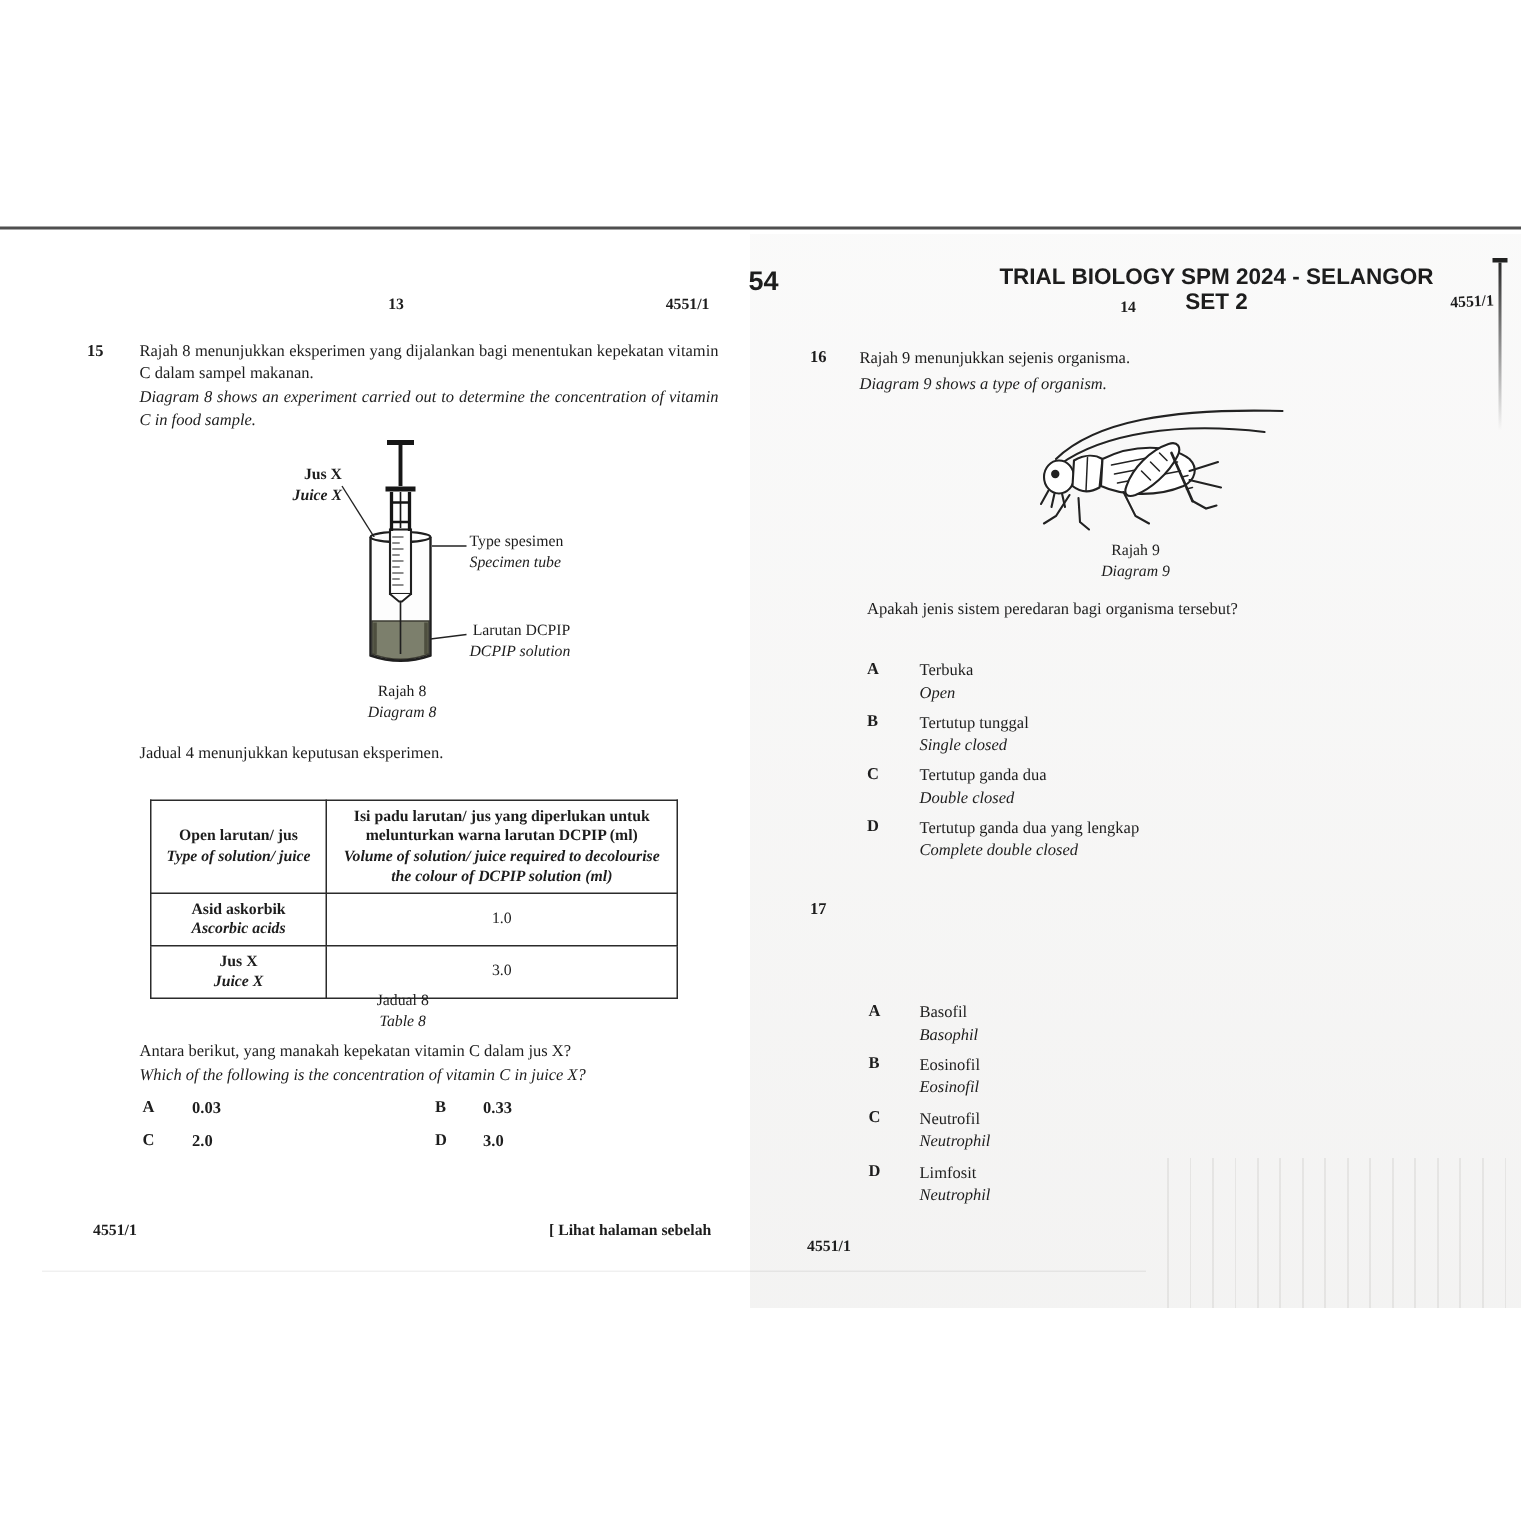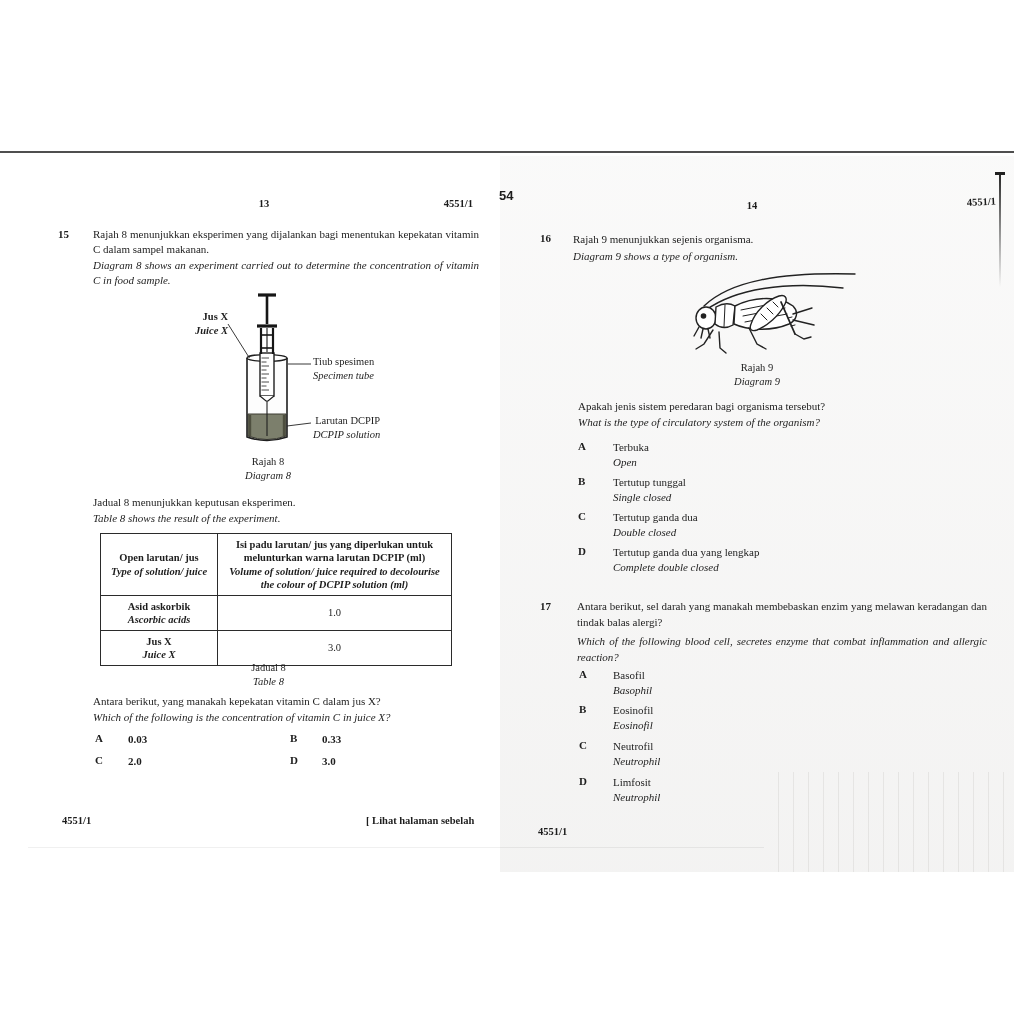--- a/index.html
+++ b/index.html
@@ -33,21 +33,22 @@
 
 <div class="stage">
 
   <div class="abs tint-right"></div>
   <div class="abs streaks"></div>
   <div class="abs page-edge"></div>
   <div class="abs top-rule"></div>
   <div class="abs pin-cap"></div>
   <div class="abs pin-line"></div>
 
-  <div class="abs b sans" style="left:499px;top:188px;font-size:13px;">54</div>
+  <div class="abs b sans" style="left:499px;top:177px;font-size:18px;">54</div>
+  <div class="abs b sans ctr" style="left:652px;top:176px;width:318px;font-size:15px;">TRIAL BIOLOGY SPM 2024 - SELANGOR SET 2</div>
 
   <div class="abs b fs105 ctr" style="left:240px;top:197px;width:48px;">13</div>
   <div class="abs b fs105 rt" style="left:418px;top:197px;width:55px;">4551/1</div>
 
   <div class="abs b fs11" style="left:58px;top:227px;">15</div>
   <div class="abs fs11" style="left:93px;top:227px;width:386px;">
     <div class="just">Rajah 8 menunjukkan eksperimen yang dijalankan bagi menentukan kepekatan vitamin C dalam sampel makanan.</div>
     <div class="just i">Diagram 8 shows an experiment carried out to determine the concentration of vitamin C in food sample.</div>
   </div>
 
@@ -90,35 +91,34 @@
 
     <line x1="63" y1="74" x2="86" y2="74" stroke="#222" stroke-width="0.9"></line>
     <line x1="62" y1="136" x2="86" y2="133" stroke="#222" stroke-width="0.9"></line>
   </svg>
 
   <div class="abs fs105 rt" style="left:158px;top:310px;width:70px;">
     <div class="b">Jus X</div>
     <div class="b i">Juice X</div>
   </div>
   <div class="abs fs105" style="left:313px;top:355px;">
-    <div>Tiub spesimen</div>
+    <div>Type spesimen</div>
     <div class="i">Specimen tube</div>
   </div>
   <div class="abs fs105" style="left:313px;top:414px;text-align:right;">
     <div>Larutan DCPIP</div>
     <div class="i">DCPIP solution</div>
   </div>
   <div class="abs fs105 ctr" style="left:213px;top:455px;width:110px;">
     <div>Rajah 8</div>
     <div class="i">Diagram 8</div>
   </div>
 
   <div class="abs fs11" style="left:93px;top:494px;width:386px;line-height:16px;">
-    <div>Jadual 8 menunjukkan keputusan eksperimen.</div>
-    <div class="i">Table 8 shows the result of the experiment.</div>
+    <div>Jadual 4 menunjukkan keputusan eksperimen.</div>
   </div>
 
   <table class="t8 abs" style="left:100px;top:533px;">
     <tbody>
         <tr>
       <td style="width:104px;height:57px;">
         <div class="b">Open larutan/ jus</div>
         <div class="b i">Type of solution/ juice</div>
       </td>
       <td style="width:221px;">
@@ -213,21 +213,20 @@
     </g>
   </svg>
 
   <div class="abs fs105 ctr" style="left:707px;top:361px;width:100px;">
     <div>Rajah 9</div>
     <div class="i">Diagram 9</div>
   </div>
 
   <div class="abs fs11" style="left:578px;top:399px;width:420px;line-height:15.5px;">
     <div>Apakah jenis sistem peredaran bagi organisma tersebut?</div>
-    <div class="i">What is the type of circulatory system of the organism?</div>
   </div>
 
   <div class="abs opt-letter" style="left:578px;top:440px;">A</div>
   <div class="abs fs11" style="left:613px;top:440px;">
     <div>Terbuka</div>
     <div class="i">Open</div>
   </div>
   <div class="abs opt-letter" style="left:578px;top:475px;">B</div>
   <div class="abs fs11" style="left:613px;top:475px;">
     <div>Tertutup tunggal</div>
@@ -238,24 +237,20 @@
     <div>Tertutup ganda dua</div>
     <div class="i">Double closed</div>
   </div>
   <div class="abs opt-letter" style="left:578px;top:545px;">D</div>
   <div class="abs fs11" style="left:613px;top:545px;">
     <div>Tertutup ganda dua yang lengkap</div>
     <div class="i">Complete double closed</div>
   </div>
 
   <div class="abs b fs11" style="left:540px;top:599px;">17</div>
-  <div class="abs fs11" style="left:577px;top:599px;width:410px;line-height:15.5px;">
-    <div class="just">Antara berikut, sel darah yang manakah membebaskan enzim yang melawan keradangan dan tindak balas alergi?</div>
-    <div class="just i" style="margin-top:4px;">Which of the following blood cell, secretes enzyme that combat inflammation and allergic reaction?</div>
-  </div>
 
   <div class="abs opt-letter" style="left:579px;top:668px;">A</div>
   <div class="abs fs11" style="left:613px;top:668px;">
     <div>Basofil</div>
     <div class="i">Basophil</div>
   </div>
   <div class="abs opt-letter" style="left:579px;top:703px;">B</div>
   <div class="abs fs11" style="left:613px;top:703px;">
     <div>Eosinofil</div>
     <div class="i">Eosinofil</div>

